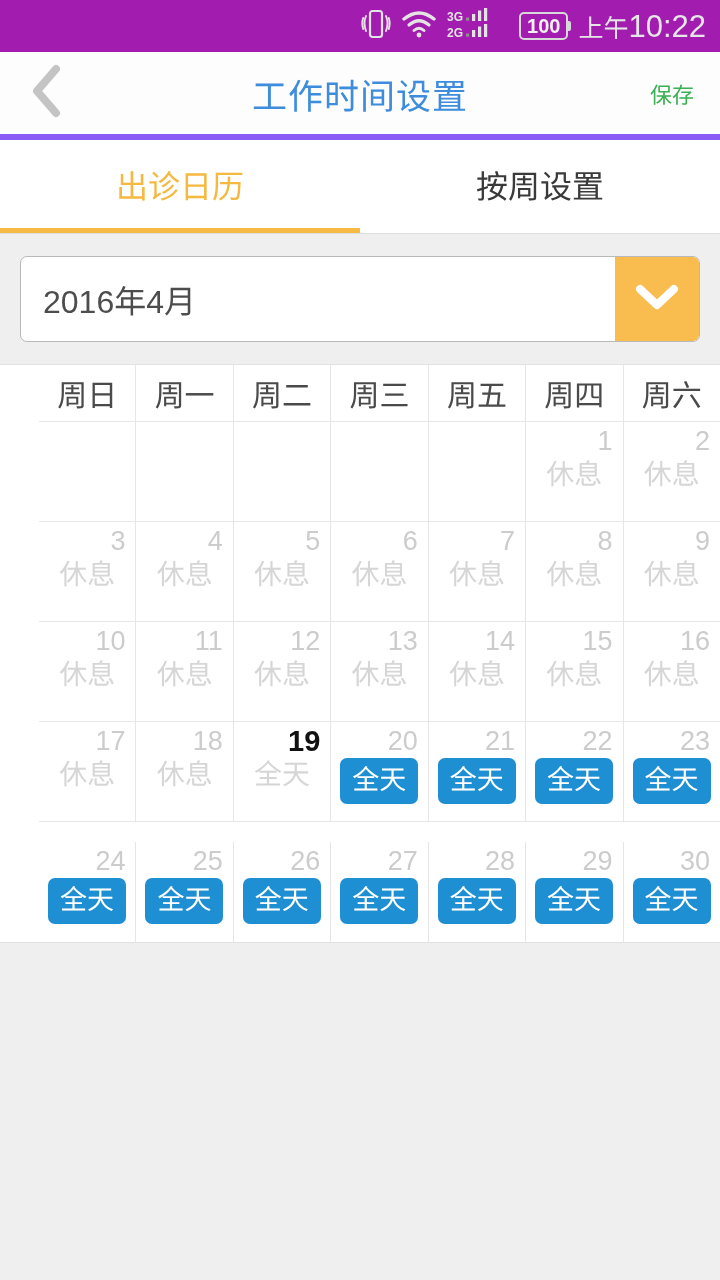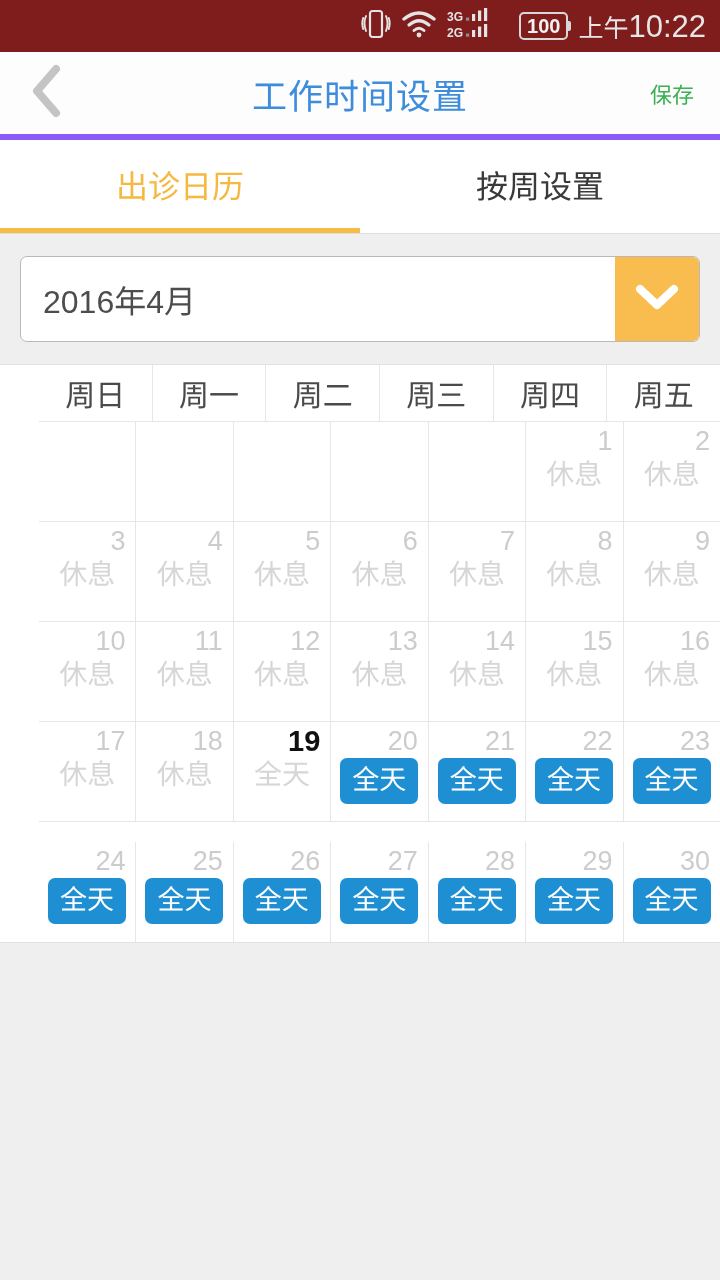--- a/index.html
+++ b/index.html
@@ -5,21 +5,21 @@
   * { margin:0; padding:0; box-sizing:border-box; }
   html, body {
     width:720px; height:1280px;
     font-family:"Liberation Sans","DejaVu Sans",sans-serif;
     background:#efeff0;
     overflow:hidden;
   }
 
   
   .statusbar{
-    height:52px; background:#7f1d1d; color:#e8e8e8;
+    height:52px; background:#a21caf; color:#e8e8e8;
     display:flex; align-items:center; justify-content:flex-end;
     padding:0 14px; gap:10px;
   }
   .sb-icons{ display:flex; align-items:center; gap:11px; }
   .sb-time{ font-size:31px; letter-spacing:0px; color:#e6e6e6; display:flex; align-items:baseline; gap:0;}
   .sb-ampm{ font-size:25px; }
   .batt{
     border:2.5px solid #d8d8d8; border-radius:5px;
     padding:1px 6px 1px 6px; font-size:20px; font-weight:bold;
     line-height:22px; color:#f2f2f2; position:relative;
@@ -187,22 +187,23 @@
     </div>
   </div>
 </div>
 
 <div class="cal">
   <div class="cal-row cal-head">
     <div class="cell">周日</div>
     <div class="cell">周一</div>
     <div class="cell">周二</div>
     <div class="cell">周三</div>
+    <div class="cell">周五</div>
     <div class="cell">周四</div>
-    <div class="cell">周五</div>
+    <div class="cell">周六</div>
   </div>
   <div id="cal-body">
       <div class="cal-row">
         <div class="cell empty"></div>
         <div class="cell empty"></div>
         <div class="cell empty"></div>
         <div class="cell empty"></div>
         <div class="cell empty"></div>
         <div class="cell">
           <div class="daynum">1</div>

